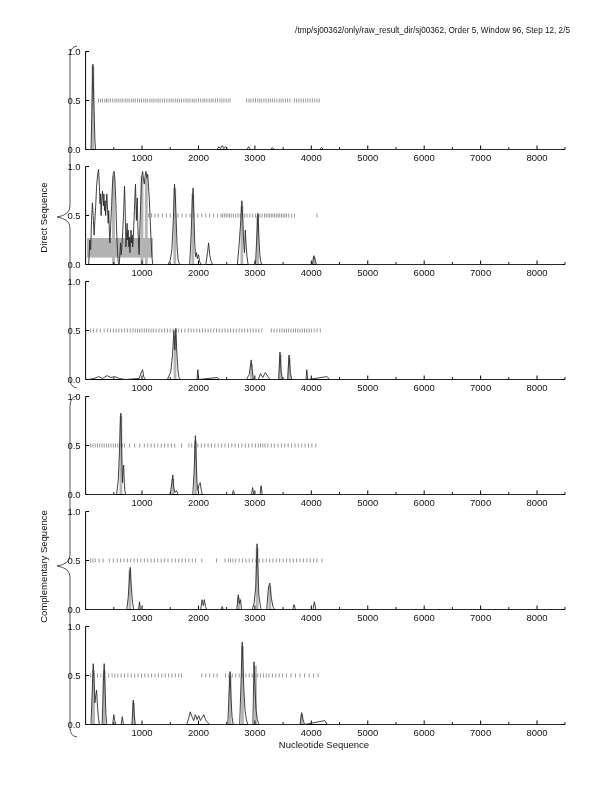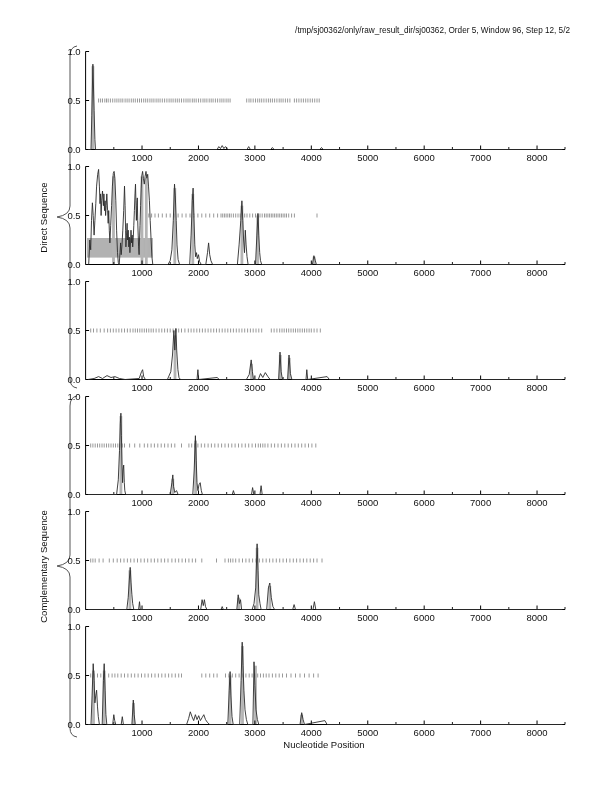--- a/index.html
+++ b/index.html
@@ -11,21 +11,21 @@
   .vlabel.direct{left:-126px;top:211px;}
   .vlabel.comp{left:-126px;top:560px;}
   svg{position:absolute;left:0;top:0;}
   svg text{font-family:"Liberation Sans",sans-serif;fill:#111;}
 </style>
 </head>
 <body>
 
 <div class="page">
 
-  <div class="plot-title">/tmp/sj00362/only/raw_result_dir/sj00362, Order 5, Window 96, Step 12, 5/2</div>
+  <div class="plot-title">/tmp/sj00362/only/raw_result_dir/sj00362, Order 5, Window 96, Step 12, 2/5</div>
 
   <div class="vlabel direct">Direct Sequence</div>
   <div class="vlabel comp">Complementary Sequence</div>
 
   <svg id="plot" width="612" height="792" viewBox="0 0 612 792">
     <path d="M77,46 Q70,47 70,56 L70,206 Q70,215 57,217 Q70,219 70,228 L70,379 Q70,387 77,388" fill="none" stroke="#555" stroke-width="1"></path>
     <path d="M77,396 Q70,397 70,406 L70,555 Q70,564 57,566 Q70,568 70,577 L70,728 Q70,736 77,737" fill="none" stroke="#555" stroke-width="1"></path>
   <g>
         <rect x="91.5" y="66.2" width="2.8" height="83.3" fill="#b4b4b4"></rect>
         <line x1="98.6" x2="98.6" y1="98.5" y2="102.5" stroke="#999999" stroke-width="1"></line>
@@ -695,15 +695,15 @@
         <line x1="85.6" x2="89.1" y1="724.5" y2="724.5" stroke="#000000" stroke-width="1"></line>
         <text x="80.6" y="727.7" text-anchor="end" font-size="9.5">0.0</text>
         <line x1="85.6" x2="89.1" y1="675.5" y2="675.5" stroke="#000000" stroke-width="1"></line>
         <text x="80.6" y="678.7" text-anchor="end" font-size="9.5">0.5</text>
         <line x1="85.6" x2="89.1" y1="626.5" y2="626.5" stroke="#000000" stroke-width="1"></line>
         <text x="80.6" y="629.7" text-anchor="end" font-size="9.5">1.0</text>
         <path d="M87.9 724.5 L91.0 724.5 L92.1 695.1 L93.2 663.7 L94.1 680.4 L94.9 702.9 L95.8 695.1 L96.6 690.2 L97.5 706.9 L98.3 716.7 L99.4 724.5 L102.2 724.5 L103.4 680.4 L104.2 663.7 L105.1 690.2 L105.9 714.7 L106.8 724.5 L112.7 724.5 L113.8 714.7 L114.7 720.6 L115.8 724.5 L121.2 724.5 L122.3 716.7 L123.4 724.5 L131.9 724.5 L133.3 700.0 L134.2 714.7 L135.3 724.5 L186.6 724.5 L188.6 718.6 L190.3 711.8 L192.0 716.7 L193.7 720.6 L195.4 714.7 L197.0 719.6 L198.7 715.7 L200.4 720.6 L202.1 717.6 L203.8 714.7 L205.5 719.6 L207.5 722.5 L209.7 724.5 L227.8 724.5 L229.2 690.2 L230.1 671.6 L230.9 695.1 L232.0 716.7 L233.2 724.5 L239.7 724.5 L241.1 680.4 L242.2 642.2 L243.0 665.7 L243.9 690.2 L245.0 709.8 L246.4 719.6 L247.8 724.5 L252.9 724.5 L254.0 661.8 L254.9 685.3 L256.0 709.8 L257.4 719.6 L258.8 724.5 L300.0 724.5 L301.7 712.7 L303.1 719.6 L304.5 724.5 L324.9 720.6 L327.1 724.5 L562.4 724.5" fill="none" stroke="#2b2b2b" stroke-width="0.9" stroke-linejoin="round"></path>
       </g>
     </svg>
 
-  <div class="xlabel">Nucleotide Position</div>
+  <div class="xlabel">Nucleotide Sequence</div>
 
 </div>
 
 </body></html>

